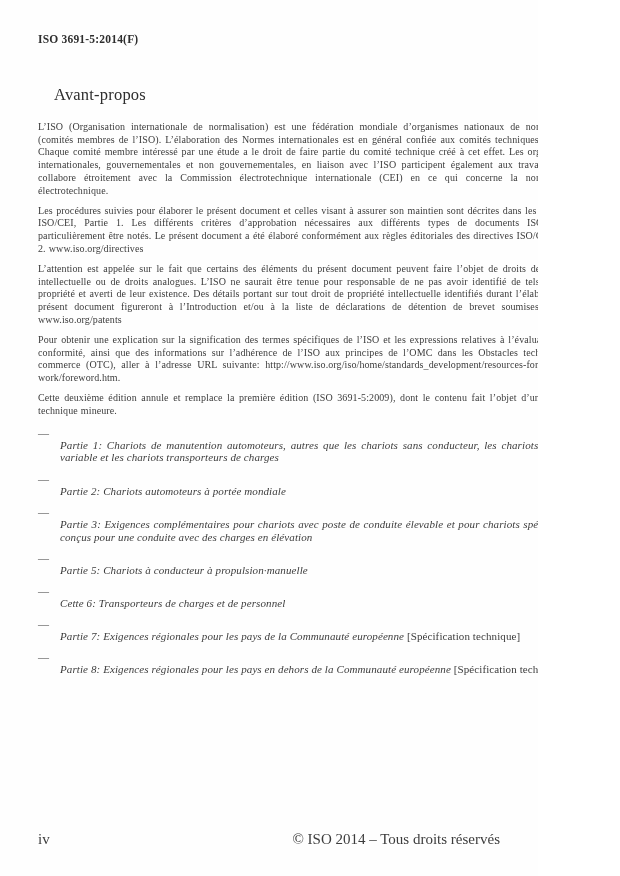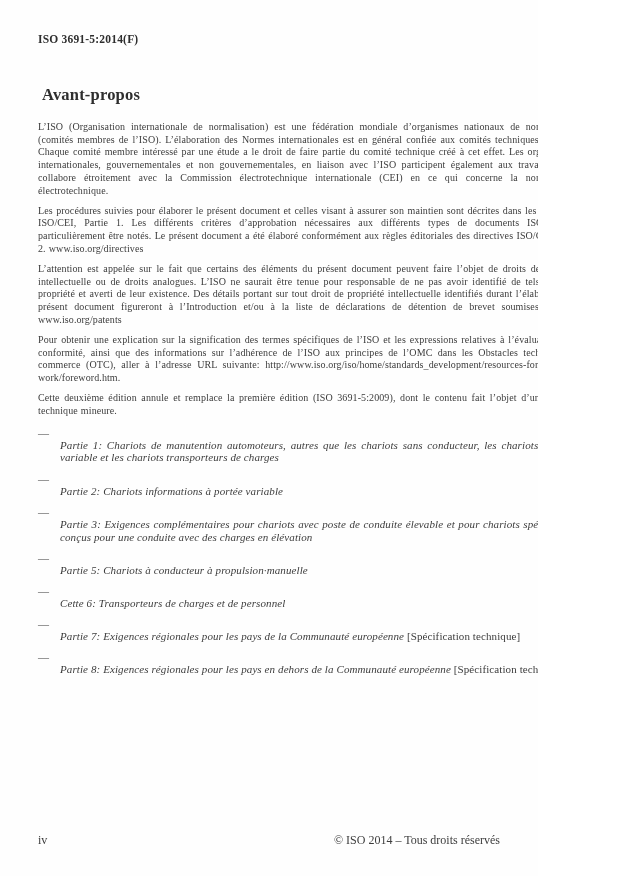--- a/index.html
+++ b/index.html
@@ -19,23 +19,23 @@
     width: 620px;
     padding: 33px 38px 0 38px;
   }
   .doc-ref {
     font-size: 11.5px;
     font-weight: bold;
     color: #2e2e2e;
     letter-spacing: 0.2px;
   }
   .page-title {
-    margin: 40px 0 16px 4px;
+    margin: 40px 0 16px 16px;
     font-size: 16.5px;
-    font-weight: bold;
+    font-weight: normal;
     color: #2e2e2e;
     letter-spacing: 0.2px;
   }
   p.body-para {
     margin: 0 0 7.5px 0;
     font-size: 10px;
     line-height: 12.7px;
     text-align: justify;
     letter-spacing: 0.1px;
     word-spacing: 0.5px;
@@ -61,21 +61,21 @@
   .list-item .item-text .part-title { font-style: italic; }
   .list-item .item-text .part-suffix { font-style: normal; }
   .footer {
     position: absolute;
     left: 38px;
     right: 38px;
     bottom: 28px;
     display: flex;
     justify-content: space-between;
     align-items: baseline;
-    font-size: 12px;
+    font-size: 15px;
     color: #3c3c3c;
   }
 </style>
 </head>
 <body>
 
 <div class="page">
   <div class="content">
 
     <div class="doc-ref">ISO 3691-5:2014(F)</div>
@@ -97,21 +97,21 @@
 
     <div class="parts-list">
 
       <div class="list-item">
         <span class="dash">—</span>
         <span class="item-text"><span class="part-title">Partie 1: Chariots de manutention automoteurs, autres que les chariots sans conducteur, les chariots à portée variable et les chariots transporteurs de charges</span><span class="part-suffix"></span></span>
       </div>
 
       <div class="list-item">
         <span class="dash">—</span>
-        <span class="item-text"><span class="part-title">Partie 2: Chariots informations à portée variable</span><span class="part-suffix"></span></span>
+        <span class="item-text"><span class="part-title">Partie 2: Chariots automoteurs à portée mondiale</span><span class="part-suffix"></span></span>
       </div>
 
       <div class="list-item">
         <span class="dash">—</span>
         <span class="item-text"><span class="part-title">Partie 3: Exigences complémentaires pour chariots avec poste de conduite élevable et pour chariots spécialement conçus pour une conduite avec des charges en élévation</span><span class="part-suffix"></span></span>
       </div>
 
       <div class="list-item">
         <span class="dash">—</span>
         <span class="item-text"><span class="part-title">Partie 5: Chariots à conducteur à propulsion·manuelle</span><span class="part-suffix"></span></span>

